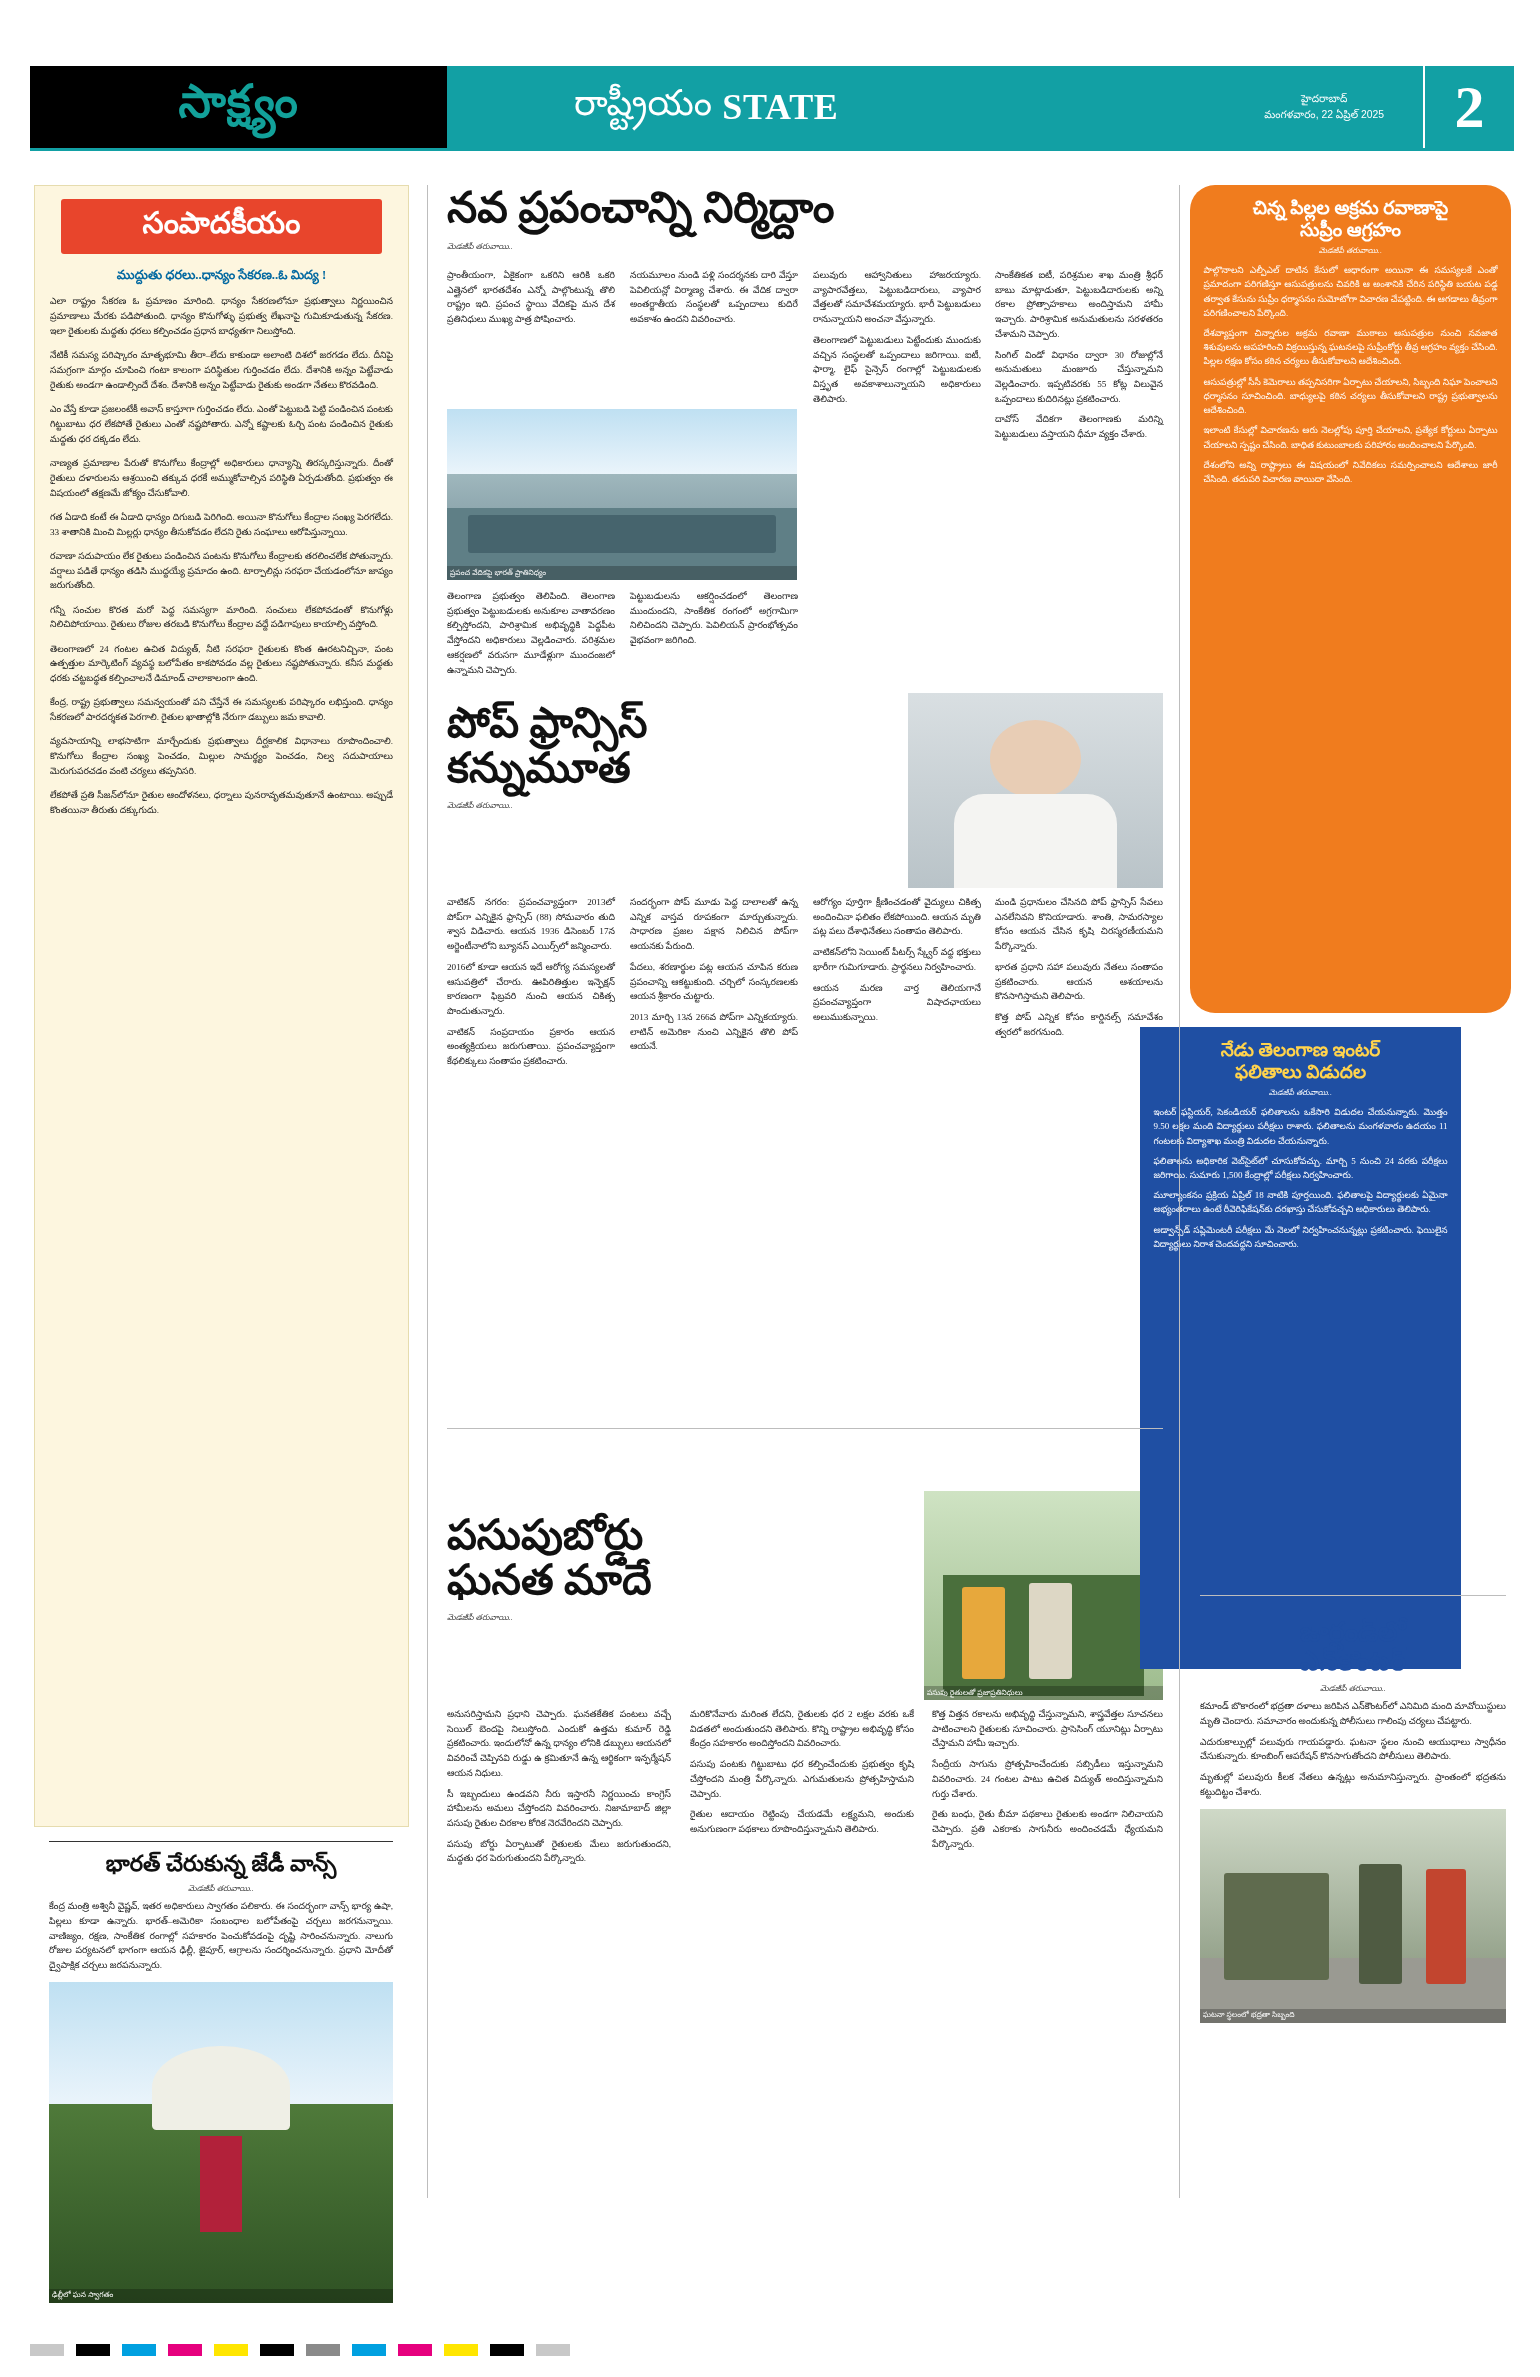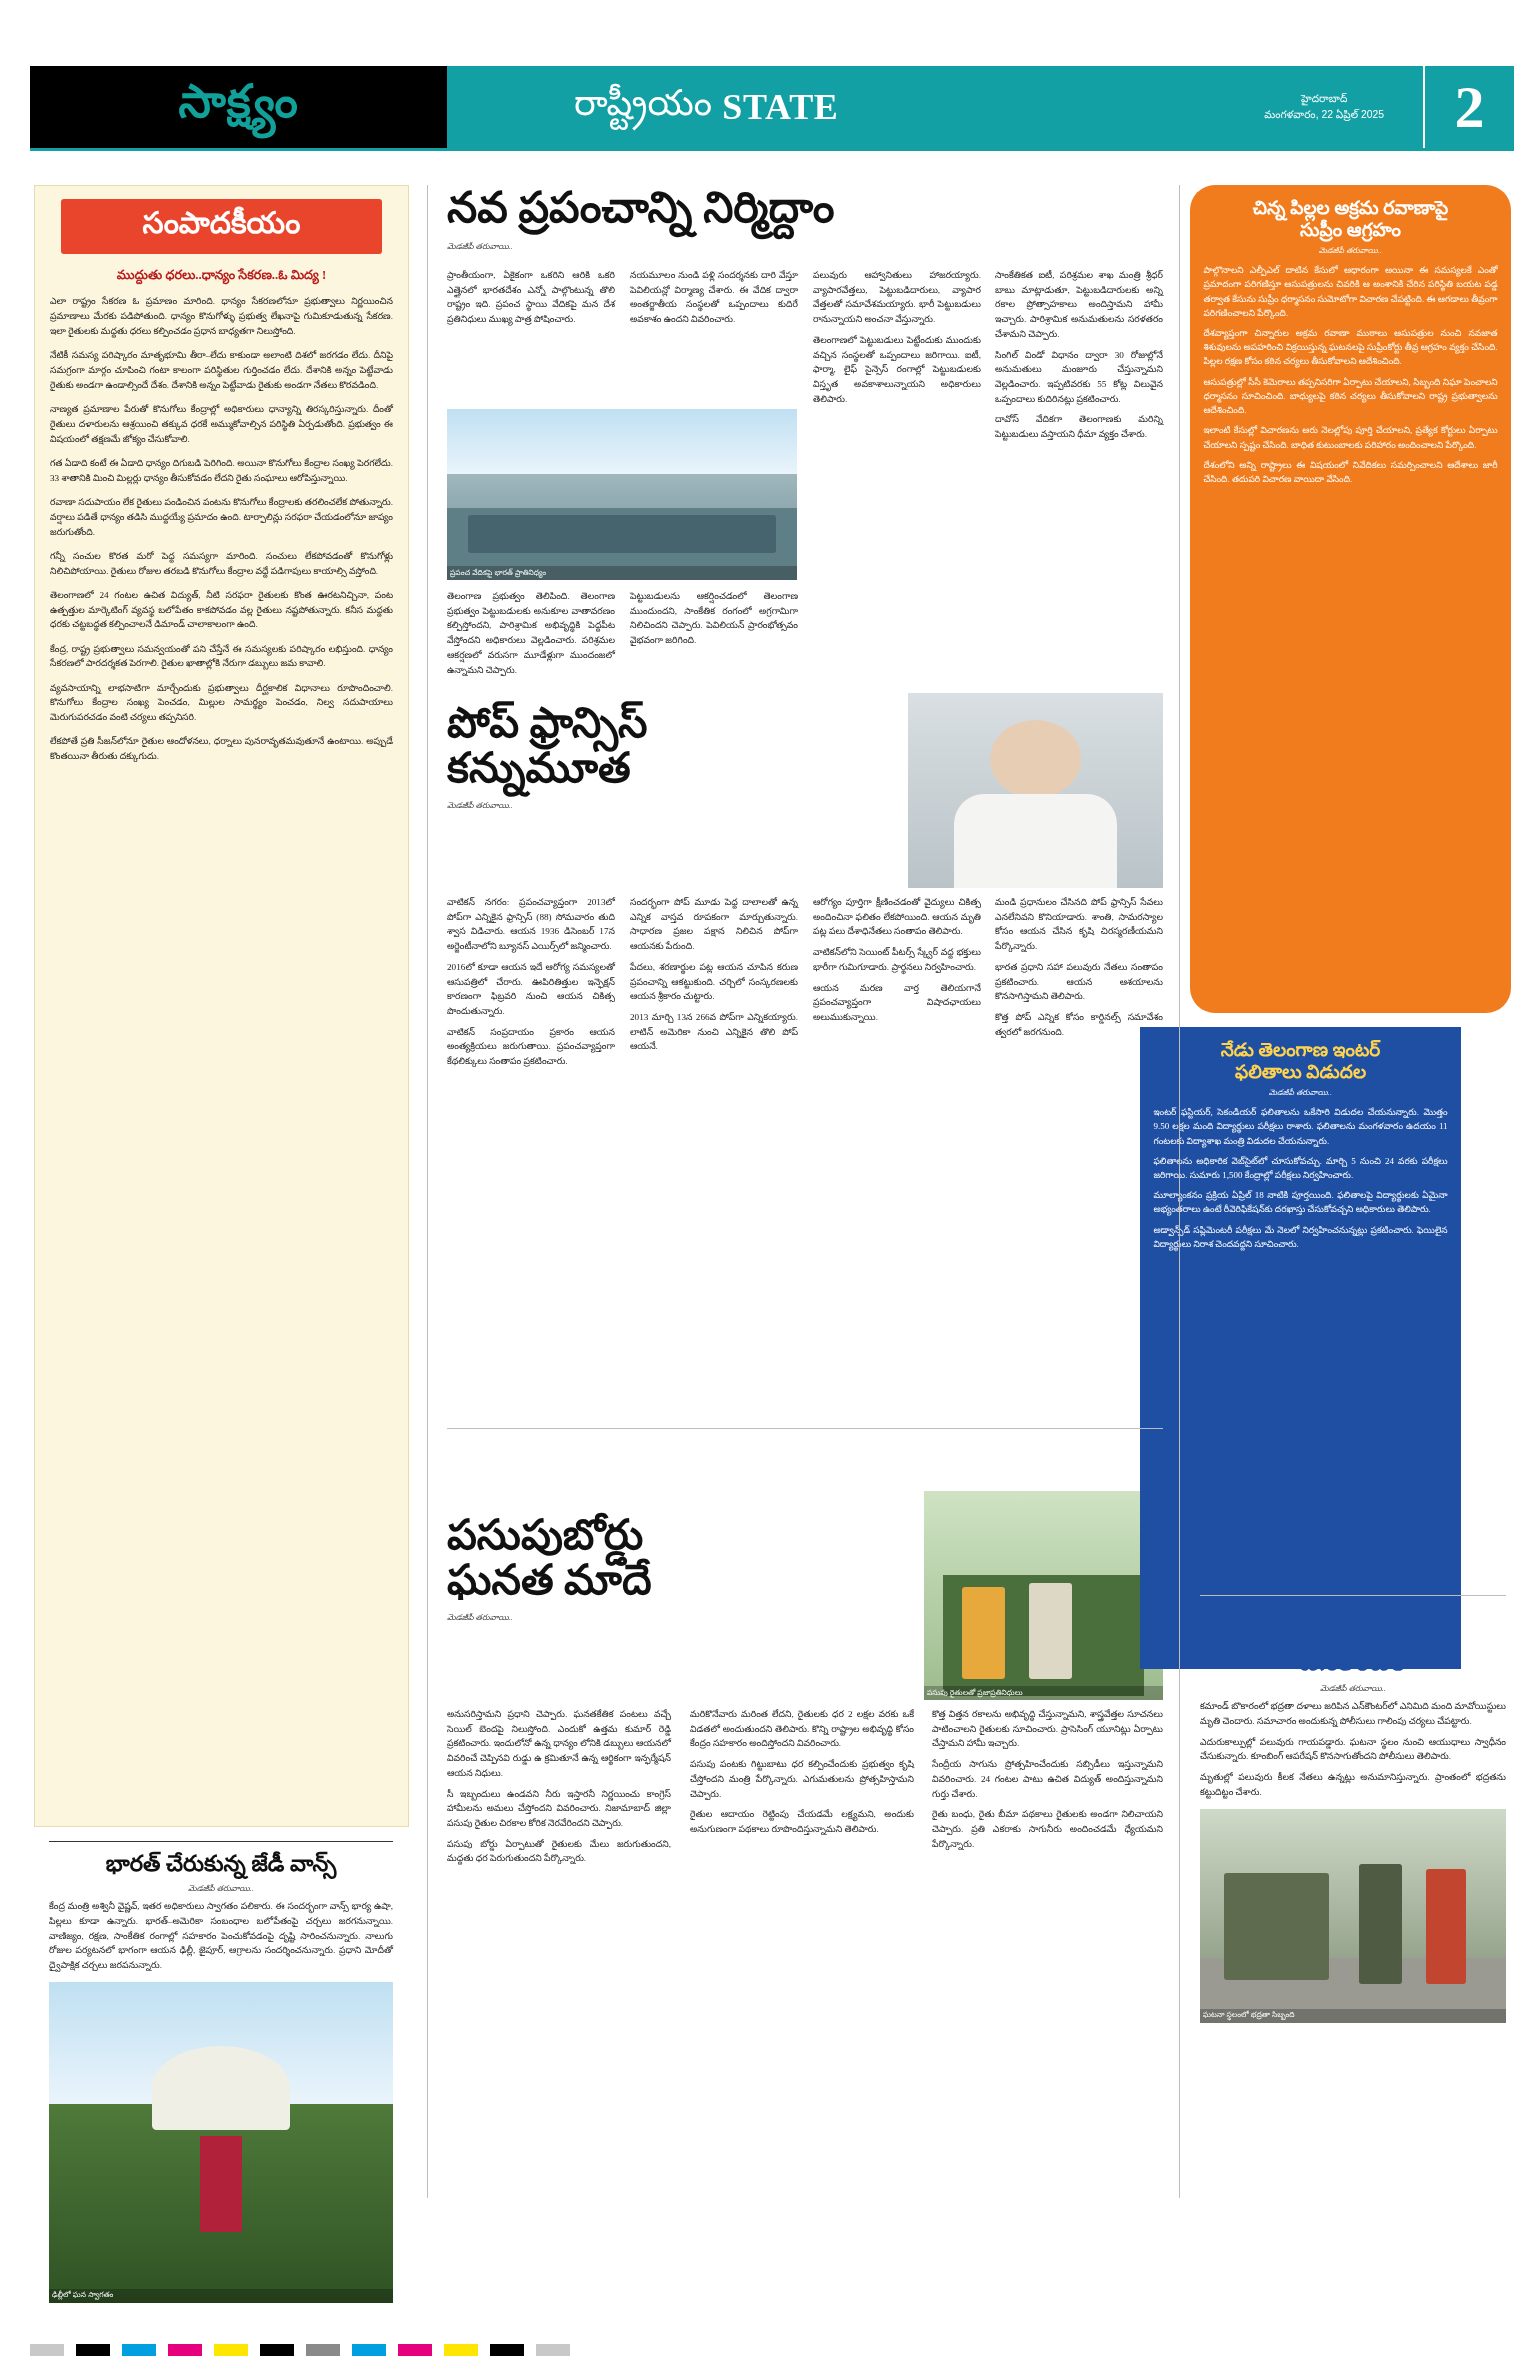--- a/index.html
+++ b/index.html
@@ -25,21 +25,21 @@
   .col{position:absolute;box-sizing:border-box;}
   .body-te{font-family:"Liberation Serif",serif;font-size:9.2px;line-height:1.62;color:#161616;text-align:justify;
     -webkit-hyphens:none;hyphens:none;}
   .kicker{font-family:"Liberation Serif",serif;font-size:8.2px;color:#444;font-style:italic;margin-bottom:3px;}
 
   
   .edit-box{position:absolute;left:34px;top:185px;width:373px;height:1640px;background:#fdf6df;border:0.7px solid #e6dcae;}
   .edit-head{margin:13.4px auto 0;width:321px;height:55px;background:#e8452c;border-radius:3px;
     display:flex;align-items:center;justify-content:center;}
   .edit-head span{font-family:"Liberation Serif",serif;font-size:30px;color:#ffffff;font-weight:bold;}
-  .edit-sub{text-align:center;font-family:"Liberation Serif",serif;font-size:12.7px;color:#b91c1c;margin:13.4px 10.4px 7.5px;font-weight:bold;}
+  .edit-sub{text-align:center;font-family:"Liberation Serif",serif;font-size:12.7px;color:#0369a1;margin:13.4px 10.4px 7.5px;font-weight:bold;}
   .edit-body{padding:0 15px 12px 15px;}
 
   
   .txt{font-family:"Liberation Serif",serif;font-size:9.2px;line-height:1.6;color:#181818;text-align:justify;}
 
   
   .hl-main{font-family:"Liberation Serif",serif;font-weight:bold;color:#111;line-height:1.08;}
   .photo{background:#c7cdd2;overflow:hidden;position:relative;}
   .photo .sky{position:absolute;left:0;top:0;right:0;height:38%;background:linear-gradient(#bfe0f2,#eaf4fb);}
   .photo .ground{position:absolute;left:0;bottom:0;right:0;height:62%;background:linear-gradient(#8fa6ae,#6d848d);}
@@ -82,20 +82,21 @@
   <div class="mh-rule"></div>
 
   <div class="edit-box">
     <div class="edit-head">
       <span>సంపాదకీయం</span>
     </div>
     <div class="edit-sub">ముద్దుతు ధరలు..ధాన్యం సేకరణ..ఓ మిద్య !</div>
     <div class="edit-body body-te">
       <p>ఎలా రాష్ట్రం సేకరణ ఓ ప్రమాణం మారింది. ధాన్యం సేకరణలోనూ ప్రభుత్వాలు నిర్ణయించిన ప్రమాణాలు మేరకు పడిపోతుంది. ధాన్యం కొనుగోళ్ళు ప్రభుత్వ లేఖనాపై గుమికూడుతున్న సేకరణ. ఇలా రైతులకు మద్దతు ధరలు కల్పించడం ప్రధాన బాధ్యతగా నిలుస్తోంది.</p>
       <p>నేటికీ సమస్య పరిష్కారం మాతృభూమి తీరా–లేదు కాకుండా అలాంటి దిశలో జరగడం లేదు. దీనిపై సమగ్రంగా మార్గం చూపించి గంటా కాలంగా పరిస్థితుల గుర్తించడం లేదు. దేశానికి అన్నం పెట్టేవాడు రైతుకు అండగా ఉండాల్సిందే దేశం. దేశానికి అన్నం పెట్టేవాడు రైతుకు అండగా నేతలు కొరవడింది.</p>
+      <p>ఎం వేస్తే కూడా ప్రజలంటేకీ అవాస్ కాస్తూగా గుర్తించడం లేదు. ఎంతో పెట్టుబడి పెట్టి పండించిన పంటకు గిట్టుబాటు ధర లేకపోతే రైతులు ఎంతో నష్టపోతారు. ఎన్నో కష్టాలకు ఓర్చి పంట పండించిన రైతుకు మద్దతు ధర దక్కడం లేదు.</p>
       <p>నాణ్యత ప్రమాణాల పేరుతో కొనుగోలు కేంద్రాల్లో అధికారులు ధాన్యాన్ని తిరస్కరిస్తున్నారు. దీంతో రైతులు దళారులను ఆశ్రయించి తక్కువ ధరకే అమ్ముకోవాల్సిన పరిస్థితి ఏర్పడుతోంది. ప్రభుత్వం ఈ విషయంలో తక్షణమే జోక్యం చేసుకోవాలి.</p>
       <p>గత ఏడాది కంటే ఈ ఏడాది ధాన్యం దిగుబడి పెరిగింది. అయినా కొనుగోలు కేంద్రాల సంఖ్య పెరగలేదు. 33 శాతానికి మించి మిల్లర్లు ధాన్యం తీసుకోవడం లేదని రైతు సంఘాలు ఆరోపిస్తున్నాయి.</p>
       <p>రవాణా సదుపాయం లేక రైతులు పండించిన పంటను కొనుగోలు కేంద్రాలకు తరలించలేక పోతున్నారు. వర్షాలు పడితే ధాన్యం తడిసి ముద్దయ్యే ప్రమాదం ఉంది. టార్పాలిన్లు సరఫరా చేయడంలోనూ జాప్యం జరుగుతోంది.</p>
       <p>గన్నీ సంచుల కొరత మరో పెద్ద సమస్యగా మారింది. సంచులు లేకపోవడంతో కొనుగోళ్లు నిలిచిపోయాయి. రైతులు రోజుల తరబడి కొనుగోలు కేంద్రాల వద్దే పడిగాపులు కాయాల్సి వస్తోంది.</p>
       <p>తెలంగాణలో 24 గంటల ఉచిత విద్యుత్, నీటి సరఫరా రైతులకు కొంత ఊరటనిచ్చినా, పంట ఉత్పత్తుల మార్కెటింగ్ వ్యవస్థ బలోపేతం కాకపోవడం వల్ల రైతులు నష్టపోతున్నారు. కనీస మద్దతు ధరకు చట్టబద్ధత కల్పించాలనే డిమాండ్ చాలాకాలంగా ఉంది.</p>
       <p>కేంద్ర, రాష్ట్ర ప్రభుత్వాలు సమన్వయంతో పని చేస్తేనే ఈ సమస్యలకు పరిష్కారం లభిస్తుంది. ధాన్యం సేకరణలో పారదర్శకత పెరగాలి. రైతుల ఖాతాల్లోకి నేరుగా డబ్బులు జమ కావాలి.</p>
       <p>వ్యవసాయాన్ని లాభసాటిగా మార్చేందుకు ప్రభుత్వాలు దీర్ఘకాలిక విధానాలు రూపొందించాలి. కొనుగోలు కేంద్రాల సంఖ్య పెంచడం, మిల్లుల సామర్థ్యం పెంచడం, నిల్వ సదుపాయాలు మెరుగుపరచడం వంటి చర్యలు తప్పనిసరి.</p>
       <p>లేకపోతే ప్రతి సీజన్‌లోనూ రైతుల ఆందోళనలు, ధర్నాలు పునరావృతమవుతూనే ఉంటాయి. అప్పుడే కొంతయినా తీరుతు దక్కుగుదు.</p>
     </div>
   </div>

